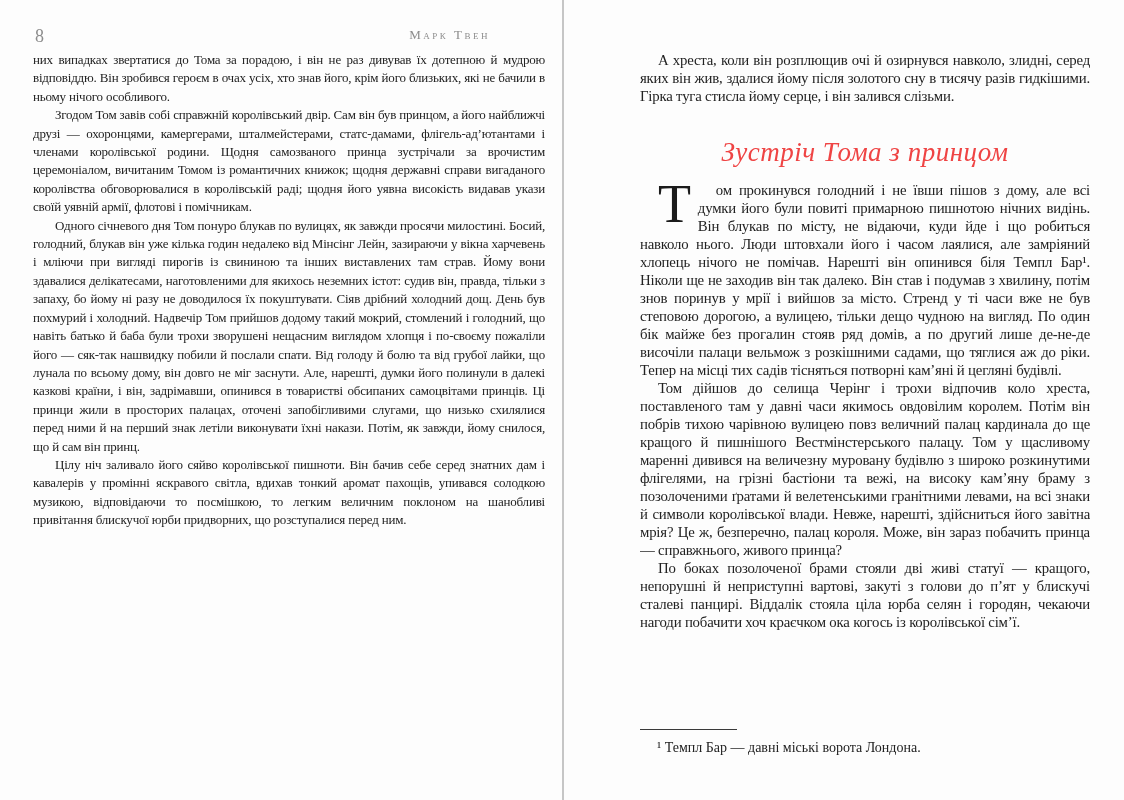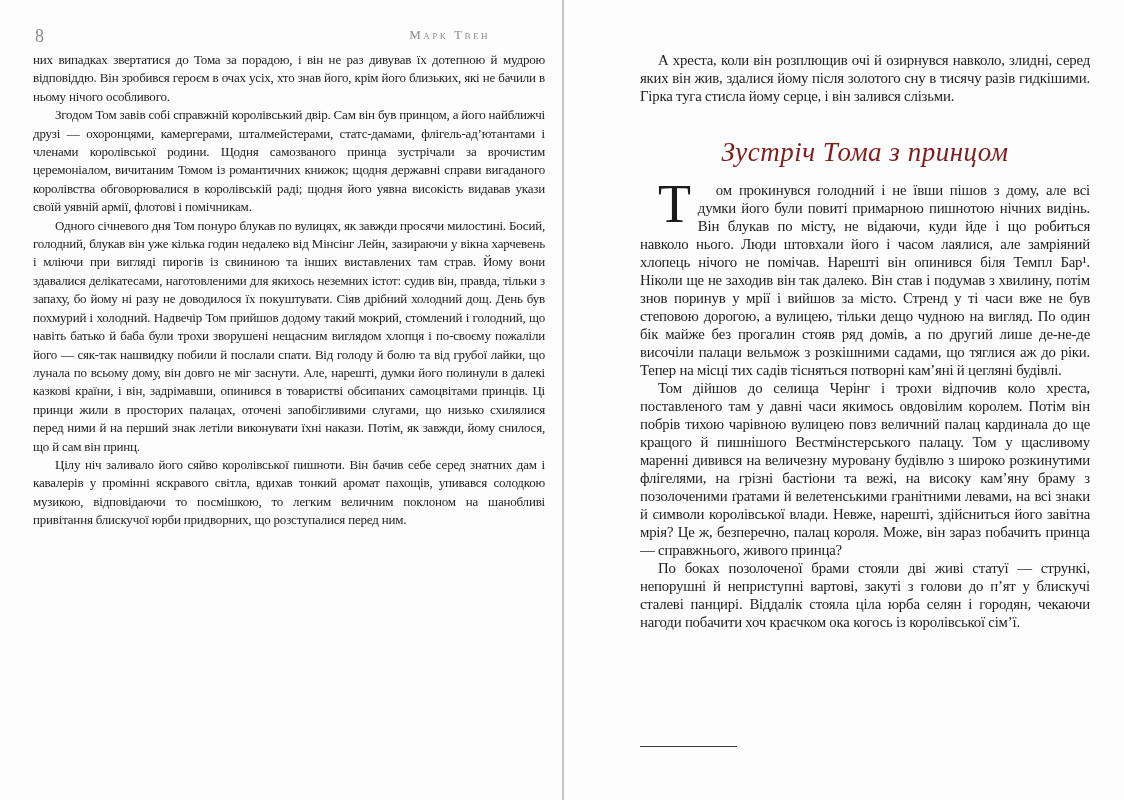--- a/index.html
+++ b/index.html
@@ -81,21 +81,21 @@
 
   .chapter {
     margin: 30px 0 12px 0;
     font-family: "Liberation Serif", serif;
     font-style: italic;
     font-weight: 400;
     font-size: 27px;
     line-height: 34px;
     text-align: center;
     letter-spacing: 0.5px;
-    color: #7f1d1d;
+    color: #ef4444;
     text-indent: 0;
   }
   .dropcap {
     float: left;
     font-size: 54px;
     line-height: 40px;
     padding: 3px 7px 0 0;
     color: #1b1b1b;
   }
   .footnote-block {
@@ -140,20 +140,21 @@
   </div>
 
   <div class="spine"></div>
 
   <div class="page right">
     <div class="body">
       <p>А хреста, коли він розплющив очі й озирнувся навколо, злидні, серед яких він жив, здалися йому після золотого сну в тисячу разів гидкішими. Гірка туга стисла йому серце, і він залився слізьми.</p>
       <h2 class="chapter">Зустріч Тома з принцом</h2>
       <p class="noind"><span class="dropcap">Т</span><span>ом прокинувся голодний і не ївши пішов з дому, але всі думки його були повиті примарною пишнотою нічних видінь. Він блукав по місту, не відаючи, куди йде і що робиться навколо нього. Люди штовхали його і часом лаялися, але замріяний хлопець нічого не помічав. Нарешті він опинився біля Темпл Бар¹. Ніколи ще не заходив він так далеко. Він став і подумав з хвилину, потім знов поринув у мрії і вийшов за місто. Стренд у ті часи вже не був степовою дорогою, а вулицею, тільки дещо чудною на вигляд. По один бік майже без прогалин стояв ряд домів, а по другий лише де-не-де височіли палаци вельмож з розкішними садами, що тяглися аж до ріки. Тепер на місці тих садів тісняться потворні кам’яні й цегляні будівлі.</span></p>
       <p>Том дійшов до селища Черінг і трохи відпочив коло хреста, поставленого там у давні часи якимось овдовілим королем. Потім він побрів тихою чарівною вулицею повз величний палац кардинала до ще кращого й пишнішого Вестмінстерського палацу. Том у щасливому маренні дивився на величезну муровану будівлю з широко розкинутими флігелями, на грізні бастіони та вежі, на високу кам’яну браму з позолоченими ґратами й велетенськими гранітними левами, на всі знаки й символи королівської влади. Невже, нарешті, здійсниться його завітна мрія? Це ж, безперечно, палац короля. Може, він зараз побачить принца — справжнього, живого принца?</p>
-      <p>По боках позолоченої брами стояли дві живі статуї — стрункі, непорушні й неприступні вартові, закуті з голови до п’ят у блискучі сталеві панцирі. Віддалік стояла ціла юрба селян і городян, чекаючи нагоди побачити хоч краєчком ока когось із королівської сім’ї.</p>
+      <p>По боках позолоченої брами стояли дві живі статуї — кращого, непорушні й неприступні вартові, закуті з голови до п’ят у блискучі сталеві панцирі. Віддалік стояла ціла юрба селян і городян, чекаючи нагоди побачити хоч краєчком ока когось із королівської сім’ї.</p>
     </div>
     <div class="footnote-block">
       <div class="footnote-rule"></div>
+      <p class="footnote-text"><span>¹</span> <span>Темпл Бар — давні міські ворота Лондона.</span></p>
     </div>
   </div>
 
 </div>
 
 </body></html>

